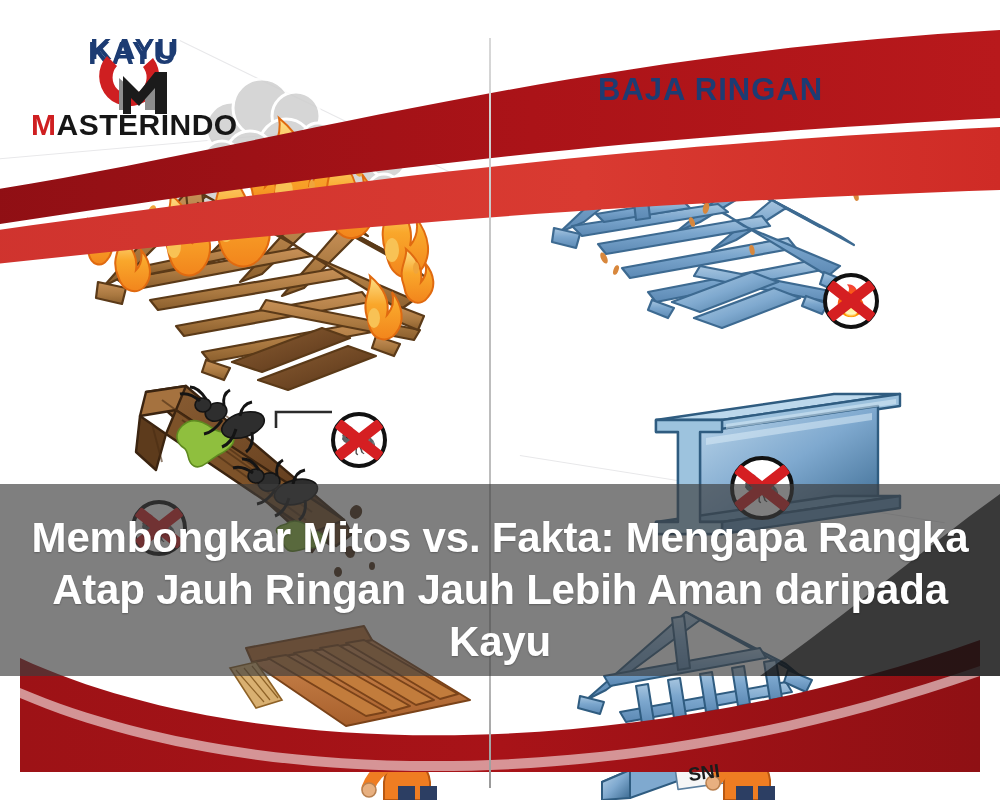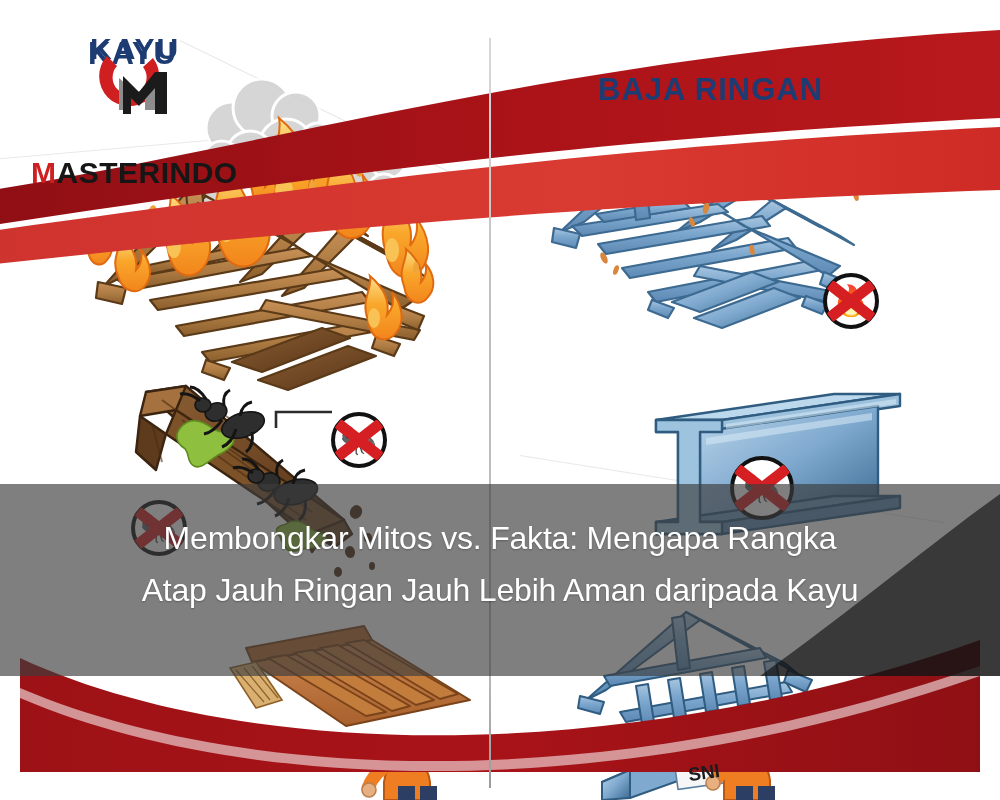--- a/index.html
+++ b/index.html
@@ -49,43 +49,42 @@
   #logo { position: absolute; left: 24px; top: 30px; width: 230px; height: 118px; }
   #logo-kayu {
     position: absolute; left: 66px; top: 2px;
     font-size: 30px; font-weight: 800; letter-spacing: 2px;
     color: #1d3c73;
   }
   #logo-masterindo {
     position: absolute; left: 7px; top: 78px;
     font-size: 30px; font-weight: 800; letter-spacing: .5px;
     color: #161616;
-    margin-top: 48px;
   }
   #logo-masterindo .m-red { color: #cf1f21; }
   #logo-mark { position: absolute; left: 65px; top: 18px; width: 100px; height: 78px; }
 
   
   #title-overlay {
     position: absolute;
     left: 0; top: 484px; width: 1000px; height: 192px;
     background: rgba(60,60,60,0.66);
   }
   #title-overlay-dark {
     position: absolute;
     left: 0; top: 484px; width: 1000px; height: 192px;
     pointer-events: none;
   }
   #title-text {
     position: absolute;
     left: 0; top: 512px; width: 1000px;
     text-align: center;
     color: #ffffff;
-    font-size: 32px;
-    font-weight: 400;
+    font-size: 42px;
+    font-weight: 700;
     line-height: 52px;
     letter-spacing: -0.2px;
     text-shadow: 0 1px 2px rgba(0,0,0,.28);
     padding: 0 18px;
     box-sizing: border-box;
   }
   #title-text .l2 { display:block; }
 
   
   .badge {

